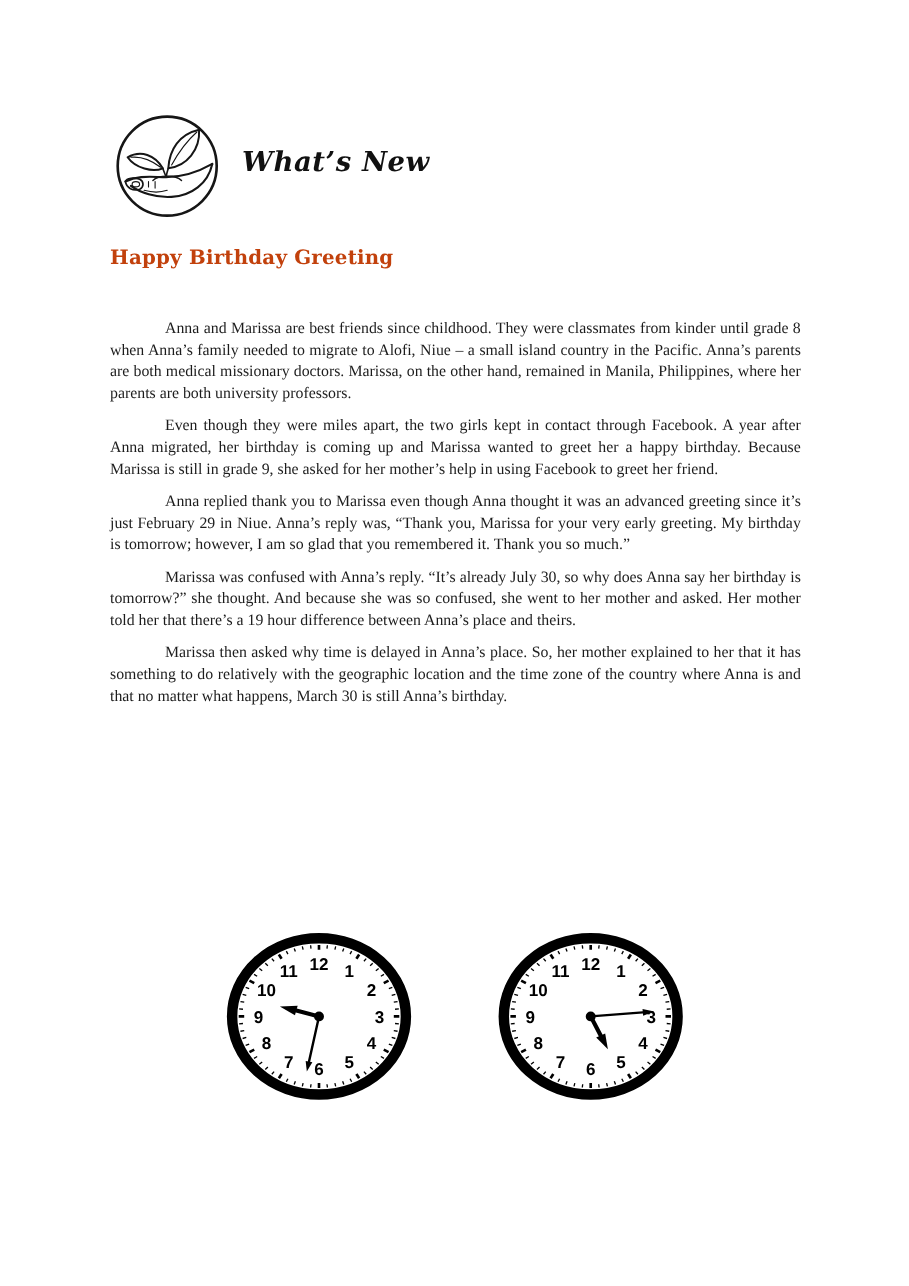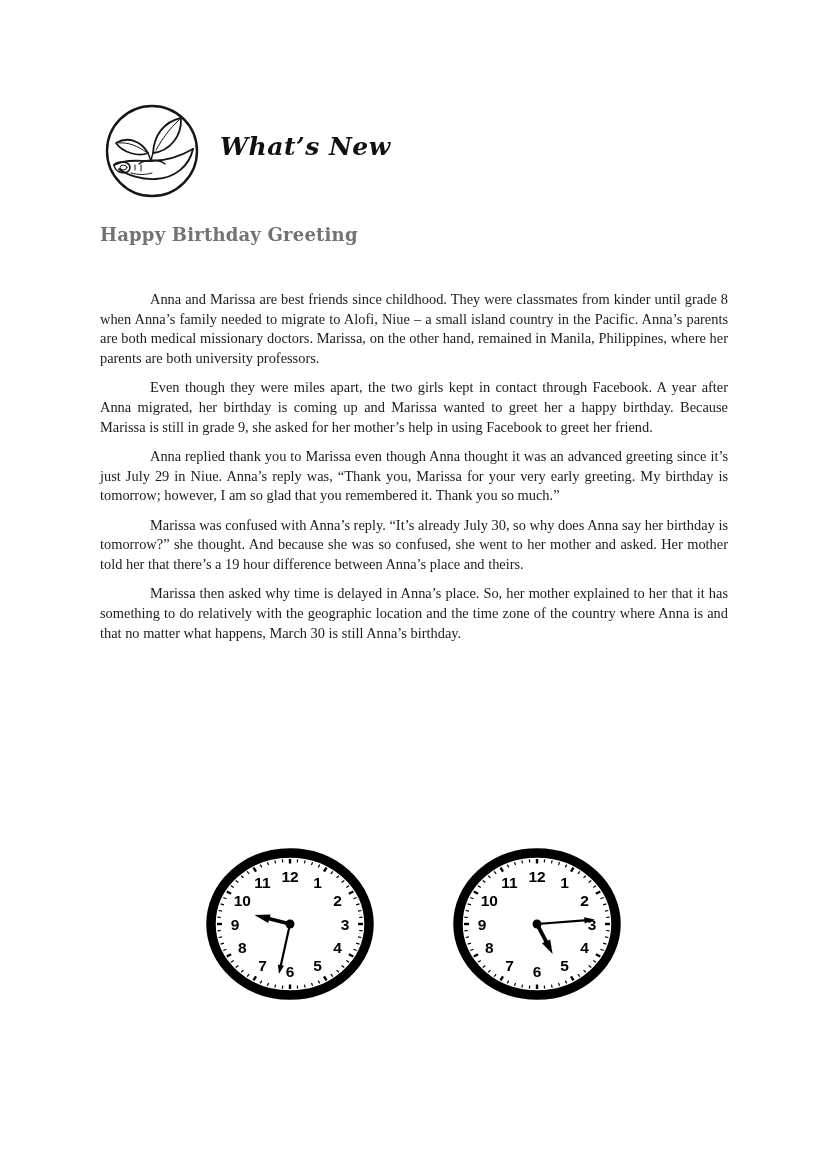--- a/index.html
+++ b/index.html
@@ -15,21 +15,21 @@
   .logo{
     position:absolute;left:104px;top:103px;width:96px;height:96px;
   }
   .banner-title{
     position:absolute;left:220px;top:132px;margin:0;
     font-size:25px;font-weight:bold;font-style:italic;
     letter-spacing:0.5px;color:#111;
   }
   .heading{
     position:absolute;left:100px;top:224px;margin:0;
-    font-size:18px;font-weight:bold;color:#737373;
+    font-size:18px;font-weight:bold;color:#c2410c;
     letter-spacing:0.2px;
   }
   .body-text{
     position:absolute;left:100px;top:290px;width:628px;
     font-size:14.4px;line-height:19.7px;text-align:justify;font-family:Liberation Serif, serif;
   }
   .body-text p{margin:0 0 9.5px 0;text-indent:50px;}
   .clock{position:absolute;width:172px;height:156px;}
   .clock svg{display:block;width:100%;height:100%;}
   .clock-left{left:204px;top:846px;}
@@ -77,21 +77,21 @@
     </svg>
   </div>
 
   <h1 class="banner-title">What’s New</h1>
 
   <h2 class="heading">Happy Birthday Greeting</h2>
 
   <div class="body-text">
     <p>Anna and Marissa are best friends since childhood. They were classmates from kinder until grade 8 when Anna’s family needed to migrate to Alofi, Niue – a small island country in the Pacific. Anna’s parents are both medical missionary doctors. Marissa, on the other hand, remained in Manila, Philippines, where her parents are both university professors.</p>
     <p>Even though they were miles apart, the two girls kept in contact through Facebook. A year after Anna migrated, her birthday is coming up and Marissa wanted to greet her a happy birthday. Because Marissa is still in grade 9, she asked for her mother’s help in using Facebook to greet her friend.</p>
-    <p>Anna replied thank you to Marissa even though Anna thought it was an advanced greeting since it’s just July 29 in Niue. Anna’s reply was, “Thank you, Marissa for your very early greeting. My birthday is tomorrow; however, I am so glad that you remembered it. Thank you so much.”</p>
+    <p>Anna replied thank you to Marissa even though Anna thought it was an advanced greeting since it’s just February 29 in Niue. Anna’s reply was, “Thank you, Marissa for your very early greeting. My birthday is tomorrow; however, I am so glad that you remembered it. Thank you so much.”</p>
     <p>Marissa was confused with Anna’s reply. “It’s already July 30, so why does Anna say her birthday is tomorrow?” she thought. And because she was so confused, she went to her mother and asked. Her mother told her that there’s a 19 hour difference between Anna’s place and theirs.</p>
     <p>Marissa then asked why time is delayed in Anna’s place. So, her mother explained to her that it has something to do relatively with the geographic location and the time zone of the country where Anna is and that no matter what happens, March 30 is still Anna’s birthday.</p>
   </div>
 
   <div class="clock clock-left">
       <svg viewBox="0 0 172 156">
         <ellipse cx="86" cy="78" rx="79" ry="71" fill="#fff" stroke="#000000" stroke-width="9.5"></ellipse>
         <line x1="86" y1="13" x2="86" y2="17.5" stroke="#000000" stroke-width="2.4"></line>
         <line x1="93.6305778185387" y1="13.35607680106223" x2="93.26472819710192" y2="16.339642487167055" stroke="#000000" stroke-width="1.2"></line>
         <line x1="101.17755342969643" y1="14.42040595230263" x2="100.44986251183427" y2="17.354848754504047" stroke="#000000" stroke-width="1.2"></line>

